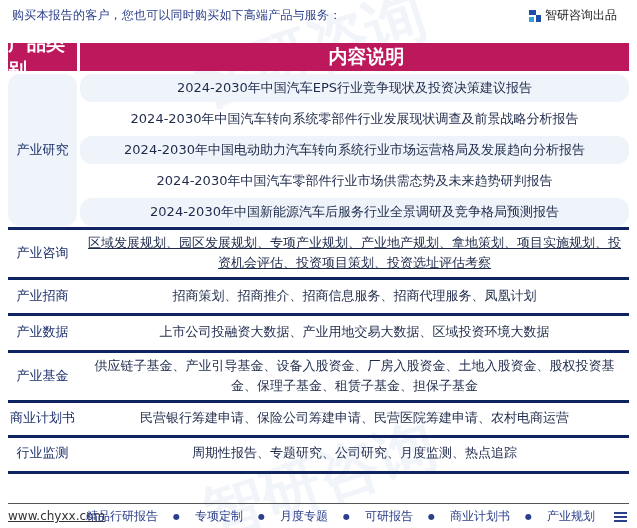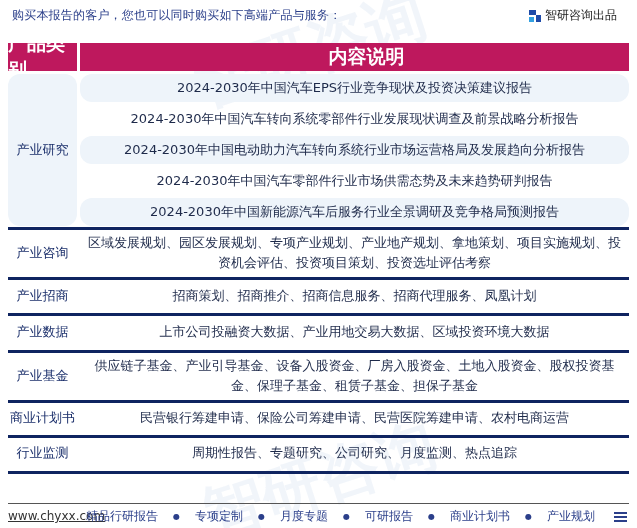--- a/index.html
+++ b/index.html
@@ -53,21 +53,21 @@
   <div class="report" style="top:31px;">2024-2030年中国汽车转向系统零部件行业发展现状调查及前景战略分析报告</div>
   <div class="report bg-cell" style="top:62px;">2024-2030年中国电动助力汽车转向系统行业市场运营格局及发展趋向分析报告</div>
   <div class="report" style="top:93px;">2024-2030年中国汽车零部件行业市场供需态势及未来趋势研判报告</div>
   <div class="report bg-cell" style="top:124px;">2024-2030年中国新能源汽车后服务行业全景调研及竞争格局预测报告</div>
 </div>
 
 <div class="sep" style="top:227px;"></div>
 
 <div class="row" style="top:231px; height:43px;">
   <div class="cat" style="top:0;height:43px;">产业咨询</div>
-  <div class="content" style="top:0;height:43px;padding:0 4px;">区域发展规划、园区发展规划、专项产业规划、产业地产规划、拿地策划、项目实施规划、投资机会评估、投资项目策划、投资选址评估考察</div>
+  <div class="content" style="top:0;height:43px;padding:0 4px;text-decoration:underline;">区域发展规划、园区发展规划、专项产业规划、产业地产规划、拿地策划、项目实施规划、投资机会评估、投资项目策划、投资选址评估考察</div>
 </div>
 
 <div class="sep" style="top:277px;"></div>
 
 <div class="row" style="top:281px; height:30px;">
   <div class="cat" style="top:0;height:30px;">产业招商</div>
   <div class="content" style="top:0;height:30px;">招商策划、招商推介、招商信息服务、招商代理服务、凤凰计划</div>
 </div>
 
 <div class="sep" style="top:313px;"></div>

